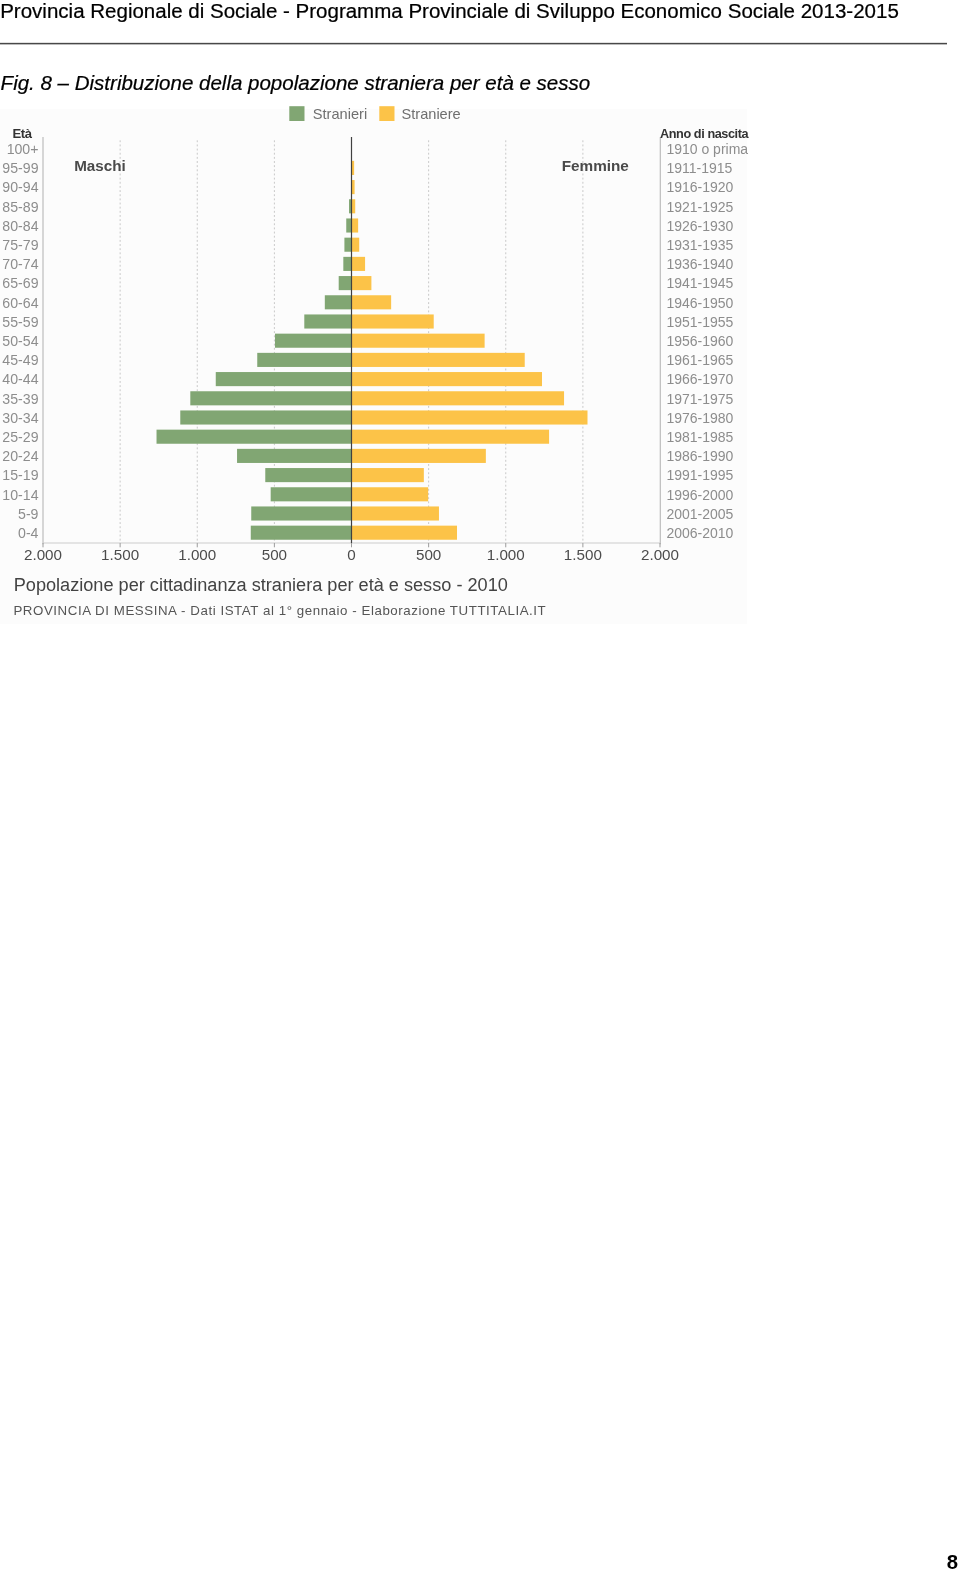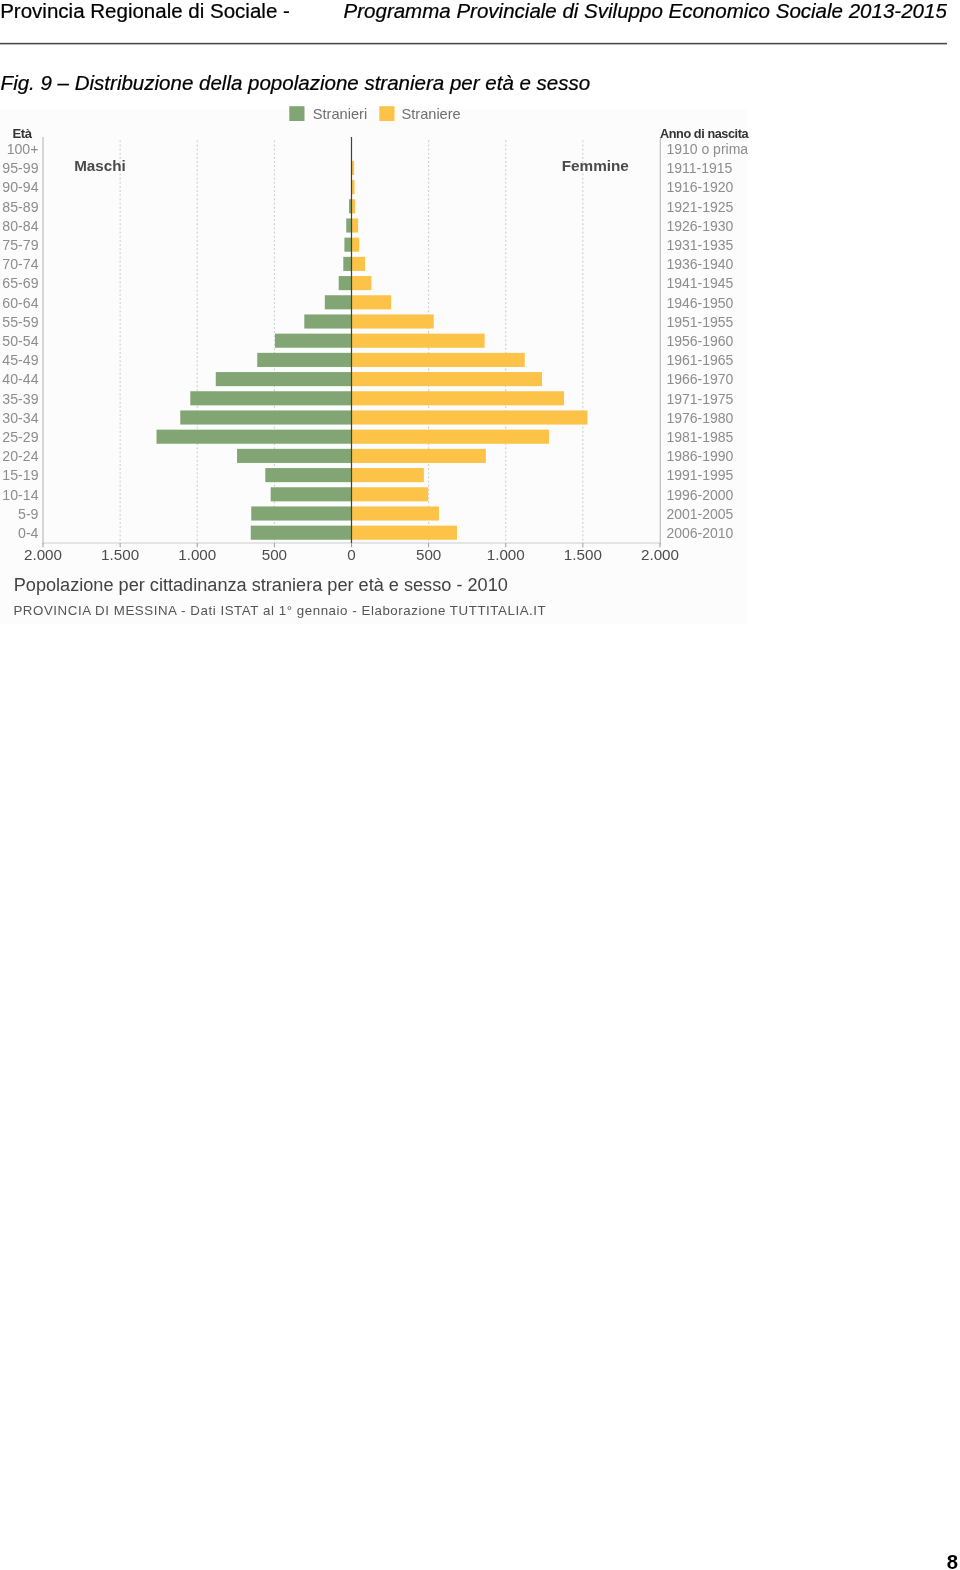--- a/index.html
+++ b/index.html
@@ -1,39 +1,39 @@
 <!DOCTYPE html>
 <html><head>
 <meta charset="utf-8">
 <title>Provincia Regionale di Messina</title>
 <style>
   html,body{margin:0;padding:0;}
   body{width:960px;height:1570px;background:#ffffff;font-family:"Liberation Sans",sans-serif;position:relative;overflow:hidden;}
   .page{position:absolute;left:0;top:0;width:960px;height:1570px;}
   
   #doc-header{position:absolute;left:0.2px;top:0px;font-size:20.53px;line-height:21px;color:#000;white-space:nowrap;-webkit-text-stroke:0.22px #000;}
-  #doc-header .ital{font-style:italic;margin-left:48px;}
+  #doc-header .ital{}
   #header-rule{position:absolute;left:0px;top:42px;width:947px;height:3px;background:linear-gradient(to bottom,rgba(74,74,74,0) 0%,rgba(74,74,74,0.28) 28%,rgba(60,60,60,1) 52%,rgba(74,74,74,0.5) 78%,rgba(74,74,74,0) 100%);}
   
   #fig-caption{position:absolute;left:0.6px;top:71.6px;font-size:20.52px;line-height:21px;font-style:italic;color:#000;white-space:nowrap;-webkit-text-stroke:0.22px #000;}
   
   #chart-image{position:absolute;left:0px;top:109px;width:747px;height:515px;background:#8b5cf6;}
   #chart-svg{position:absolute;left:0;top:0;overflow:visible;}
   
   #page-number{position:absolute;left:0;top:1552px;width:958px;text-align:right;font-size:20.3px;line-height:21px;font-weight:bold;color:#000;}
 </style>
 </head>
 <body>
 
 <div class="page">
 
   <div id="doc-header"><span>Provincia Regionale di Sociale - </span><span class="ital">Programma Provinciale di Sviluppo Economico Sociale 2013-2015</span></div>
   <div id="header-rule"></div>
 
-  <div id="fig-caption">Fig. 9 – Distribuzione della popolazione straniera per età e sesso</div>
+  <div id="fig-caption">Fig. 8 – Distribuzione della popolazione straniera per età e sesso</div>
 
   <div id="chart-image">
     <svg id="chart-svg" width="747" height="515" viewBox="0 0 747 515">
         <rect x="0" y="0" width="747" height="515" fill="#fcfcfc"></rect>
         <g>
           <rect x="289.3" y="-2.799999999999997" width="15.2" height="14.8" fill="#81a673"></rect>
           <text x="312.8" y="10.400000000000006" font-size="14.6" fill="#6f6f6f" font-family="&quot;Liberation Sans&quot;,sans-serif">Stranieri</text>
           <rect x="379.3" y="-2.799999999999997" width="15.2" height="14.8" fill="#fcc348"></rect>
           <text x="401.5" y="10.400000000000006" font-size="14.6" fill="#6f6f6f" font-family="&quot;Liberation Sans&quot;,sans-serif">Straniere</text>
         </g>

